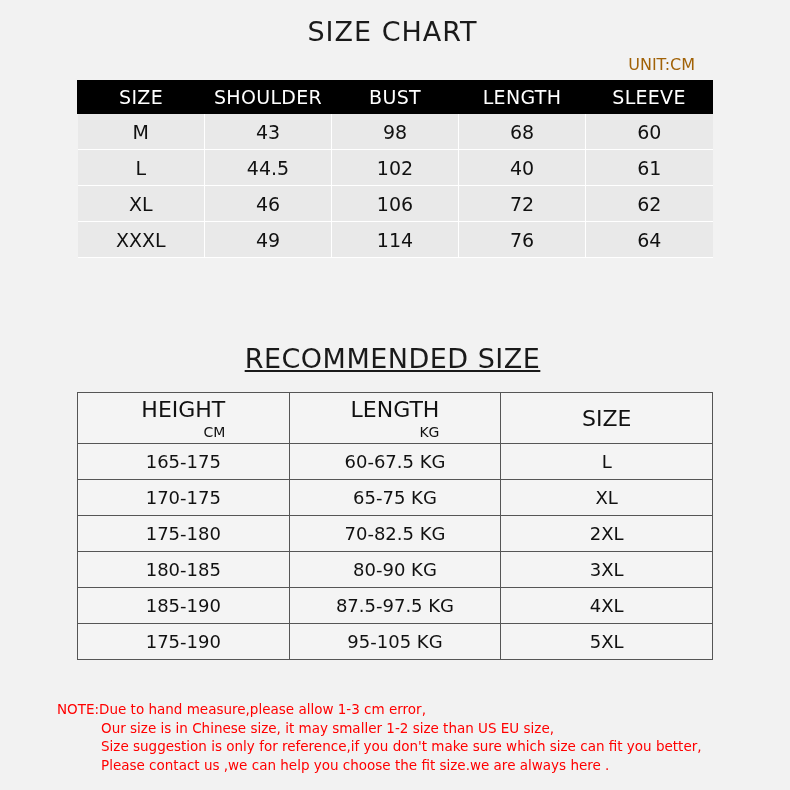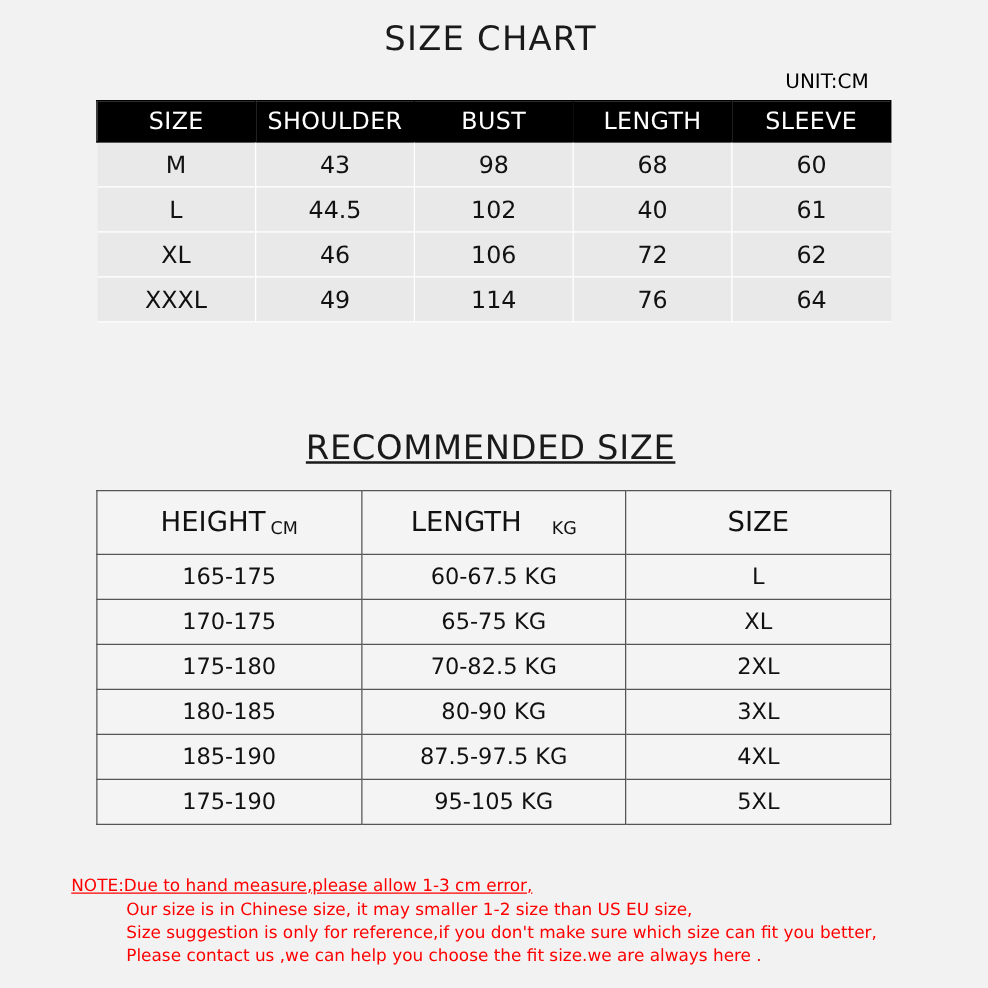--- a/index.html
+++ b/index.html
@@ -28,21 +28,21 @@
     padding-top: 16px;
     font-weight: 400;
   }
 
   
   .unit-label {
     position: absolute;
     right: 90px;
     top: 55px;
     font-size: 16px;
-    color: #000000;
+    color: #a16207;
     text-align: right;
   }
 
   
   .size-table-wrap {
     position: absolute;
     left: 77px;
     top: 80px;
     width: 636px;
   }
@@ -120,33 +120,34 @@
   .sub-unit {
     font-size: 14px;
     vertical-align: sub;
     margin-left: 2px;
   }
   .hdr-inner {
     display: inline-flex;
     align-items: flex-end;
     justify-content: center;
     gap: 2px;
+    flex-direction: column;
   }
   .hdr-weight .sub-unit { margin-left: 22px; }
 
   
   .notes {
     position: absolute;
     left: 57px;
     top: 700px;
     color: #ff0000;
     font-size: 13.5px;
     line-height: 18.5px;
   }
-  .notes .l1 { margin-left: 0; text-decoration: underline; }
+  .notes .l1 { margin-left: 0; }
   .notes .l2, .notes .l3, .notes .l4 { margin-left: 44px; }
 </style>
 </head>
 <body>
 
 <div class="page">
 
   <div class="main-title">SIZE CHART</div>
 
   <div class="unit-label">UNIT:CM</div>

